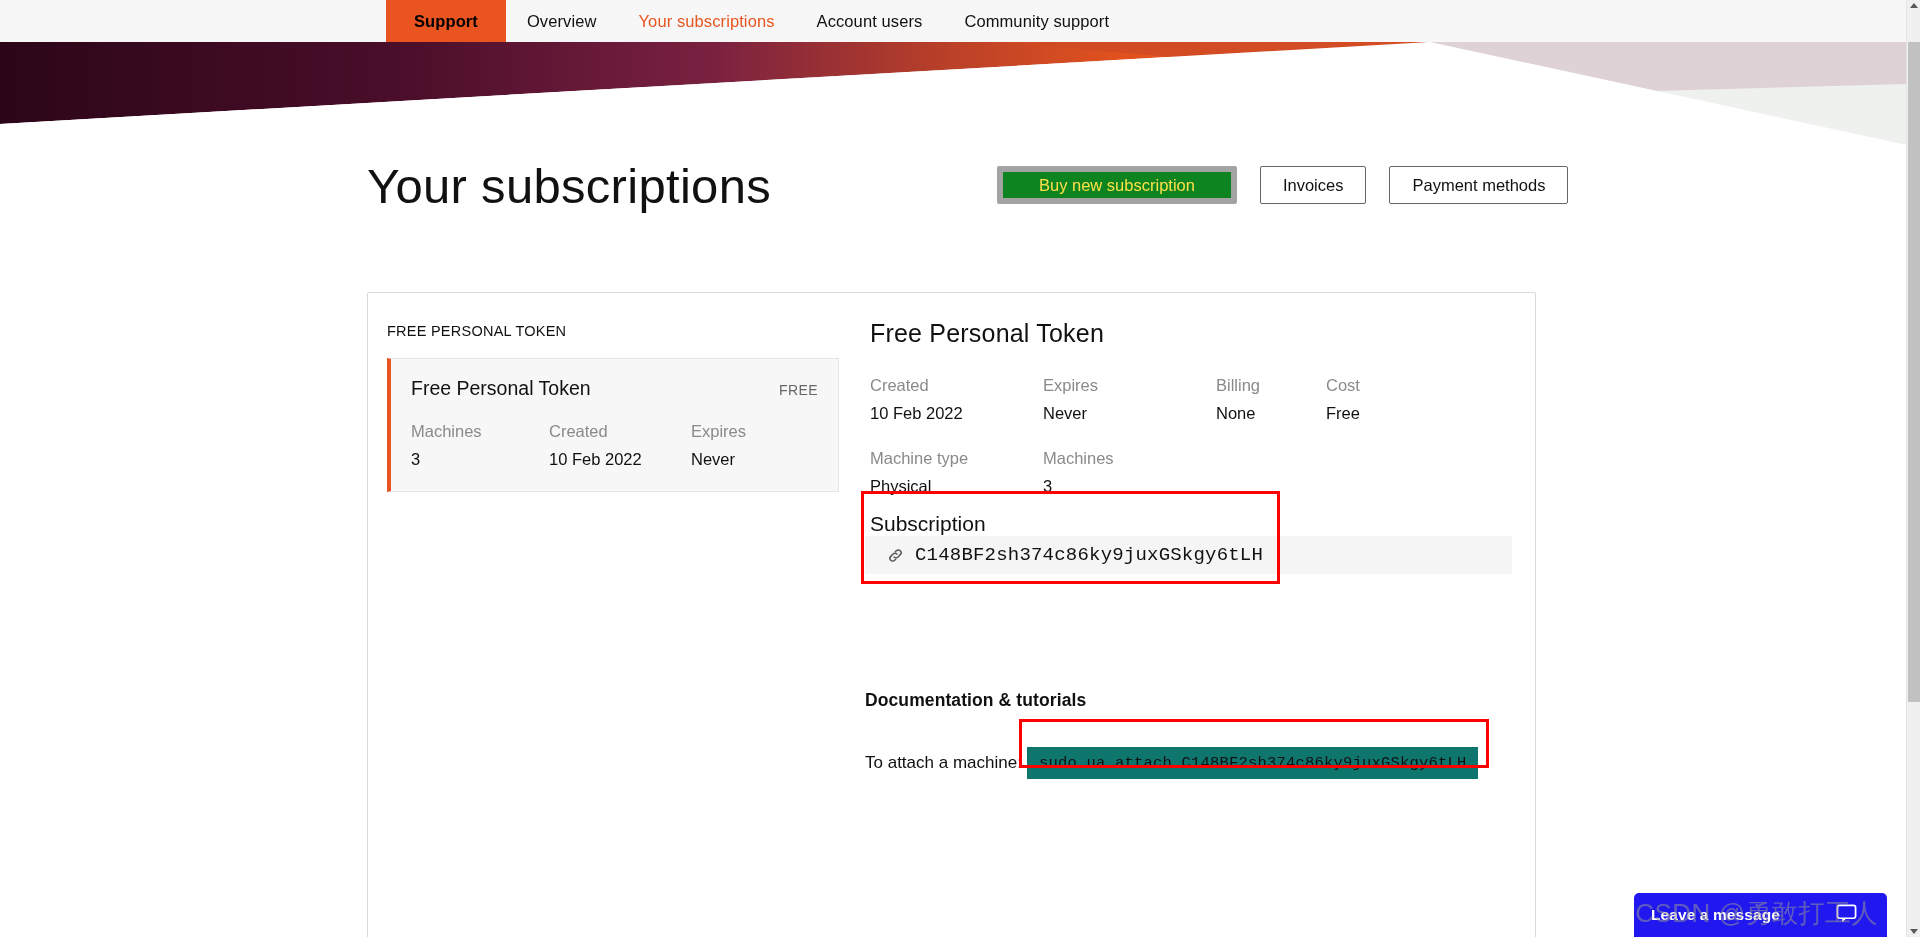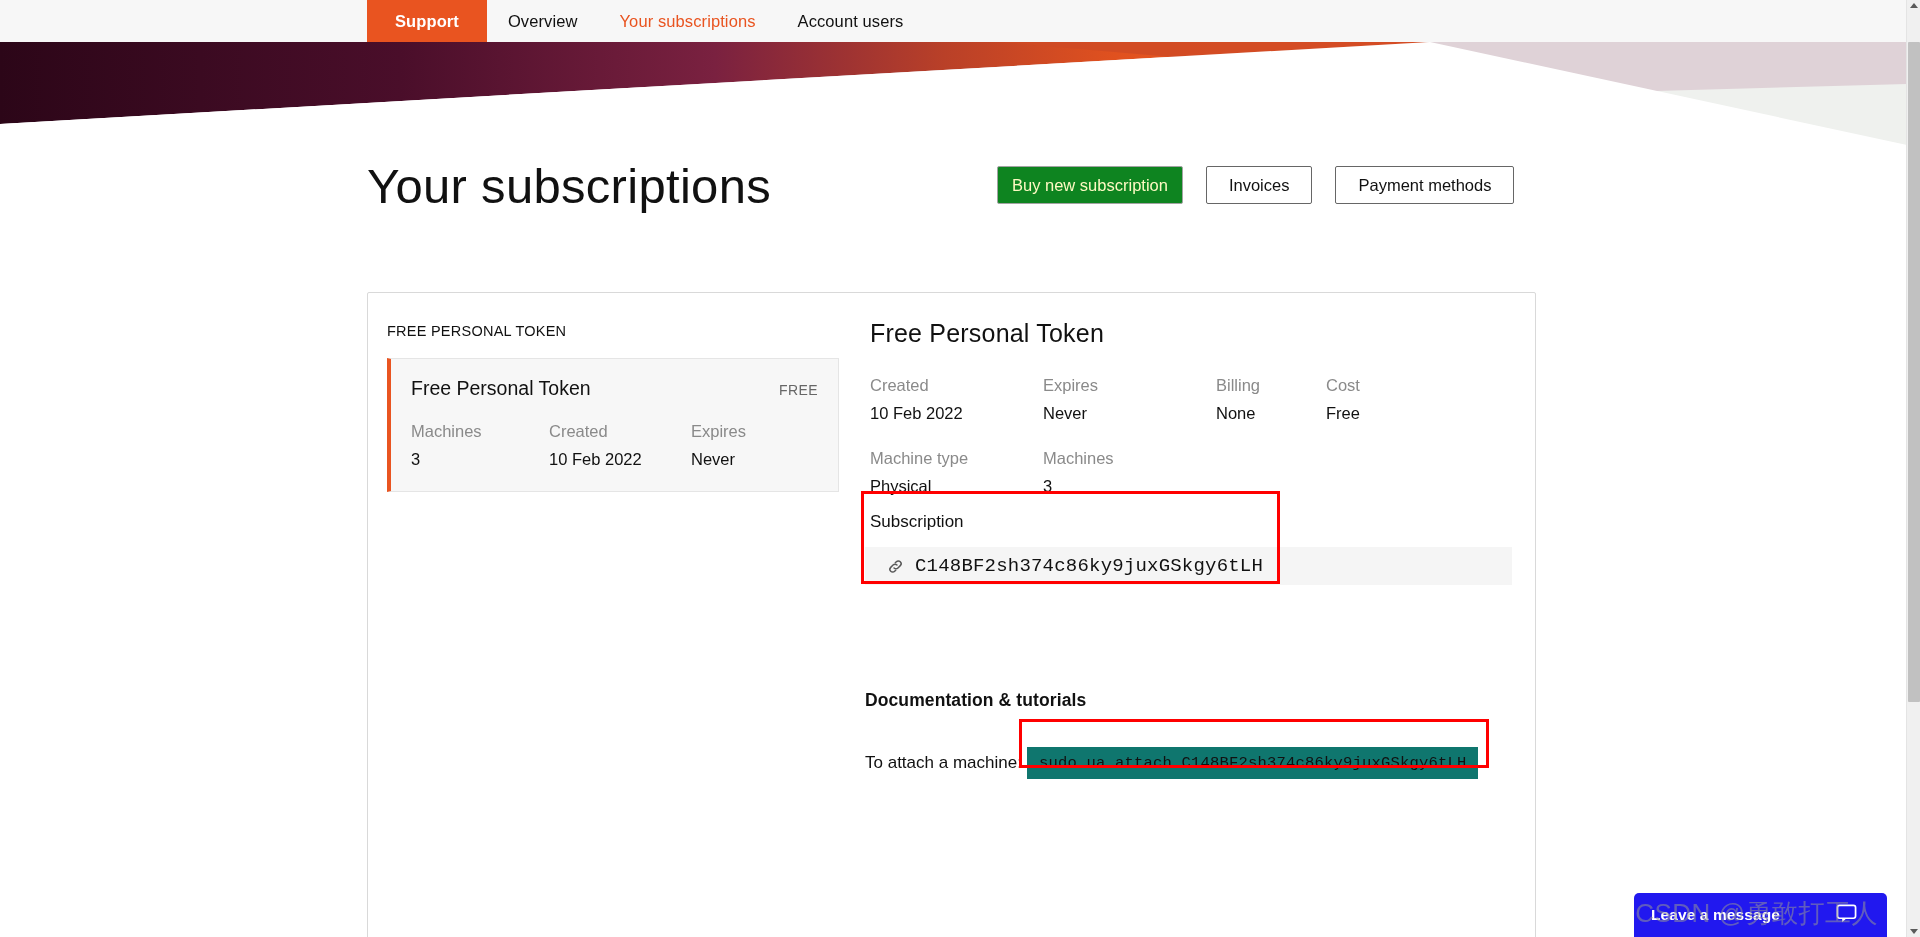--- a/index.html
+++ b/index.html
@@ -25,23 +25,24 @@
     display: flex; align-items: center;
     padding: 0 21px;
     font-size: 16.5px;
     color: #111111;
     letter-spacing: .1px;
     white-space: nowrap;
     cursor: pointer;
   }
   .nav-item.primary {
     background: #e95420;
-    color: #ffffff;
+    color: #000000;
     font-weight: 600;
     padding: 0 28px;
+    margin-left: 19px;
   }
   .nav-item.current { color: #e95420; }
 
   
   .banner {
     position: absolute; top: 42px; left: 0;
     width: 1907px; height: 103px;
     overflow: hidden;
     background: #ffffff;
     z-index: 1;
@@ -71,23 +72,23 @@
     display: inline-flex; align-items: center; justify-content: center;
     padding: 16px 22px;
     font-size: 16.5px;
     border-radius: 2px;
     cursor: pointer;
     white-space: nowrap;
     line-height: 1;
   }
   .btn-primary {
     background: #0e8420;
-    color: #fef9c3;
-    border: 1px solid #a3a3a3;
-    padding: 0 14px;
+    color: #fde047;
+    border: 6px solid #a3a3a3;
+    padding: 0 36px;
   }
   .btn-secondary {
     background: #ffffff;
     color: #111111;
     border: 1px solid #666666;
   }
 
   
   .card {
     position: absolute;
@@ -153,23 +154,22 @@
   .dcell.w3 { width: 110px; }
   .dkey { font-size: 16.5px; color: #8a8a8a; margin-bottom: 9px; }
   .dval { font-size: 16.5px; color: #111111; }
 
   
   .token-block {
     position: absolute; top: 212px; left: 0;
     width: 672px;
   }
   .token-label {
-    font-size: 17px; color: #111111;
+    font-size: 21px; color: #111111;
     padding: 7px 0 0 5px;
-    margin-bottom: 15px;
   }
   .token-row {
     width: 647px;
     height: 38px;
     background: #f5f5f5;
     display: flex; align-items: center;
     padding-left: 22px;
     gap: 11px;
   }
   .link-icon { width: 17px; height: 17px; display: block; }
@@ -310,20 +310,23 @@
     <span>Support</span>
   </div>
   <div class="nav-item">
     <span>Overview</span>
   </div>
   <div class="nav-item current">
     <span>Your subscriptions</span>
   </div>
   <div class="nav-item">
     <span>Account users</span>
+  </div>
+  <div class="nav-item">
+    <span>Community support</span>
   </div>
 </div>
 
 <div class="banner">
   <svg viewBox="0 0 1907 103" preserveAspectRatio="none">
     <defs>
       <linearGradient id="gradMain" x1="0" y1="0" x2="1" y2="0">
         <stop offset="0" stop-color="#2c0618"></stop>
         <stop offset="0.28" stop-color="#4a0e2a"></stop>
         <stop offset="0.50" stop-color="#7a2140"></stop>

